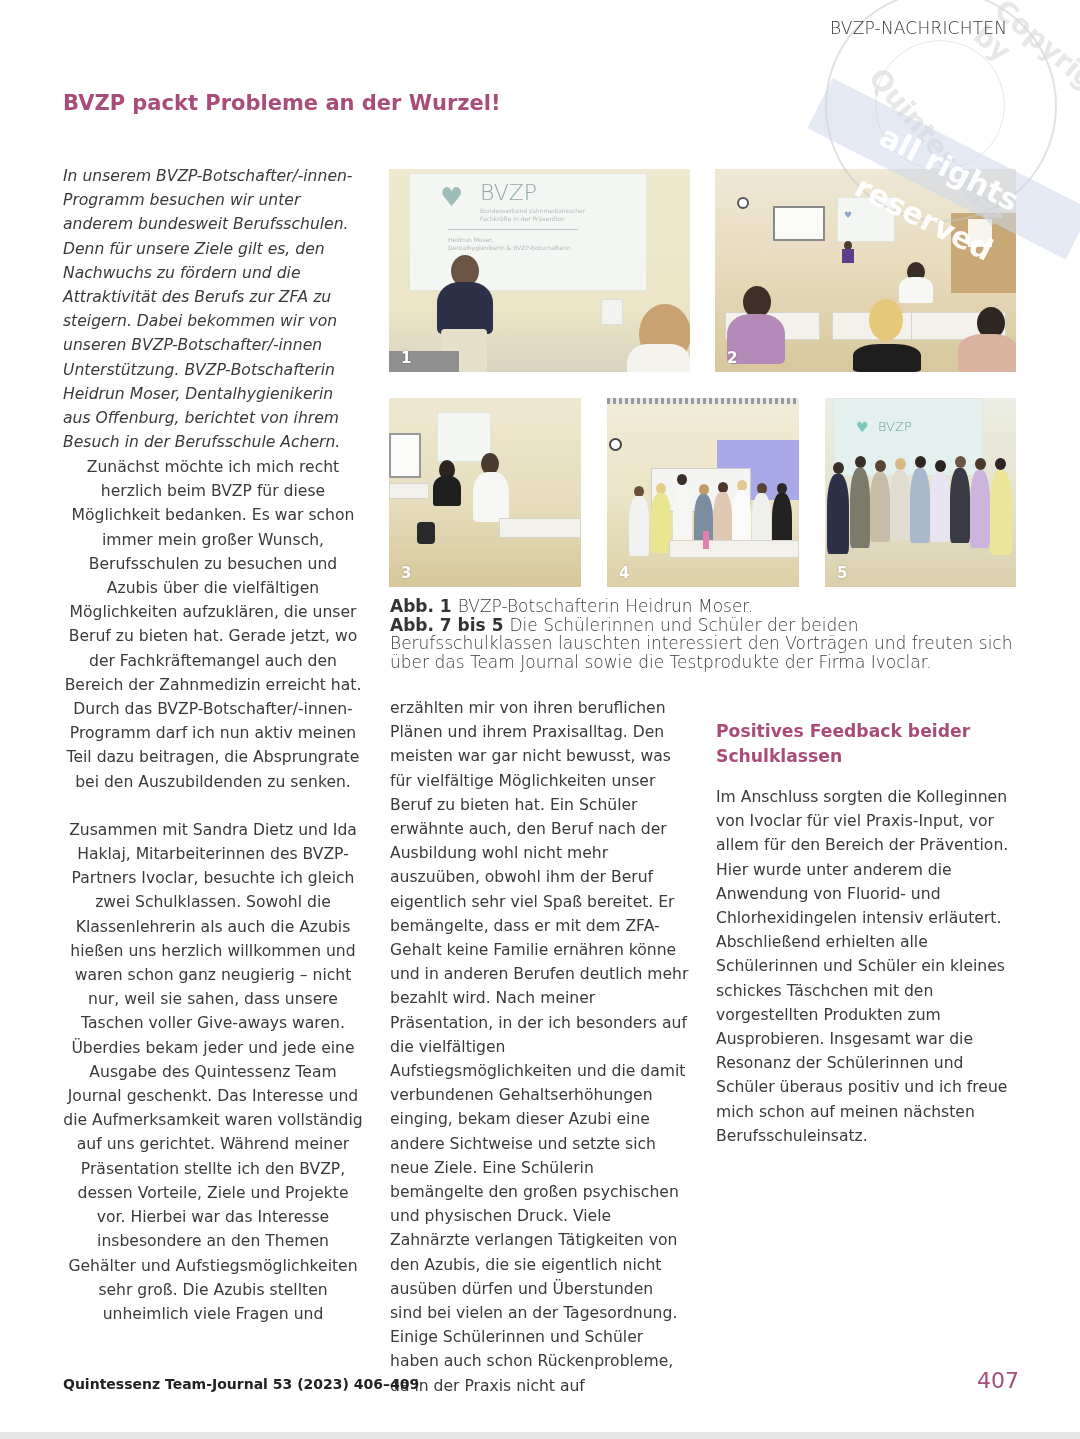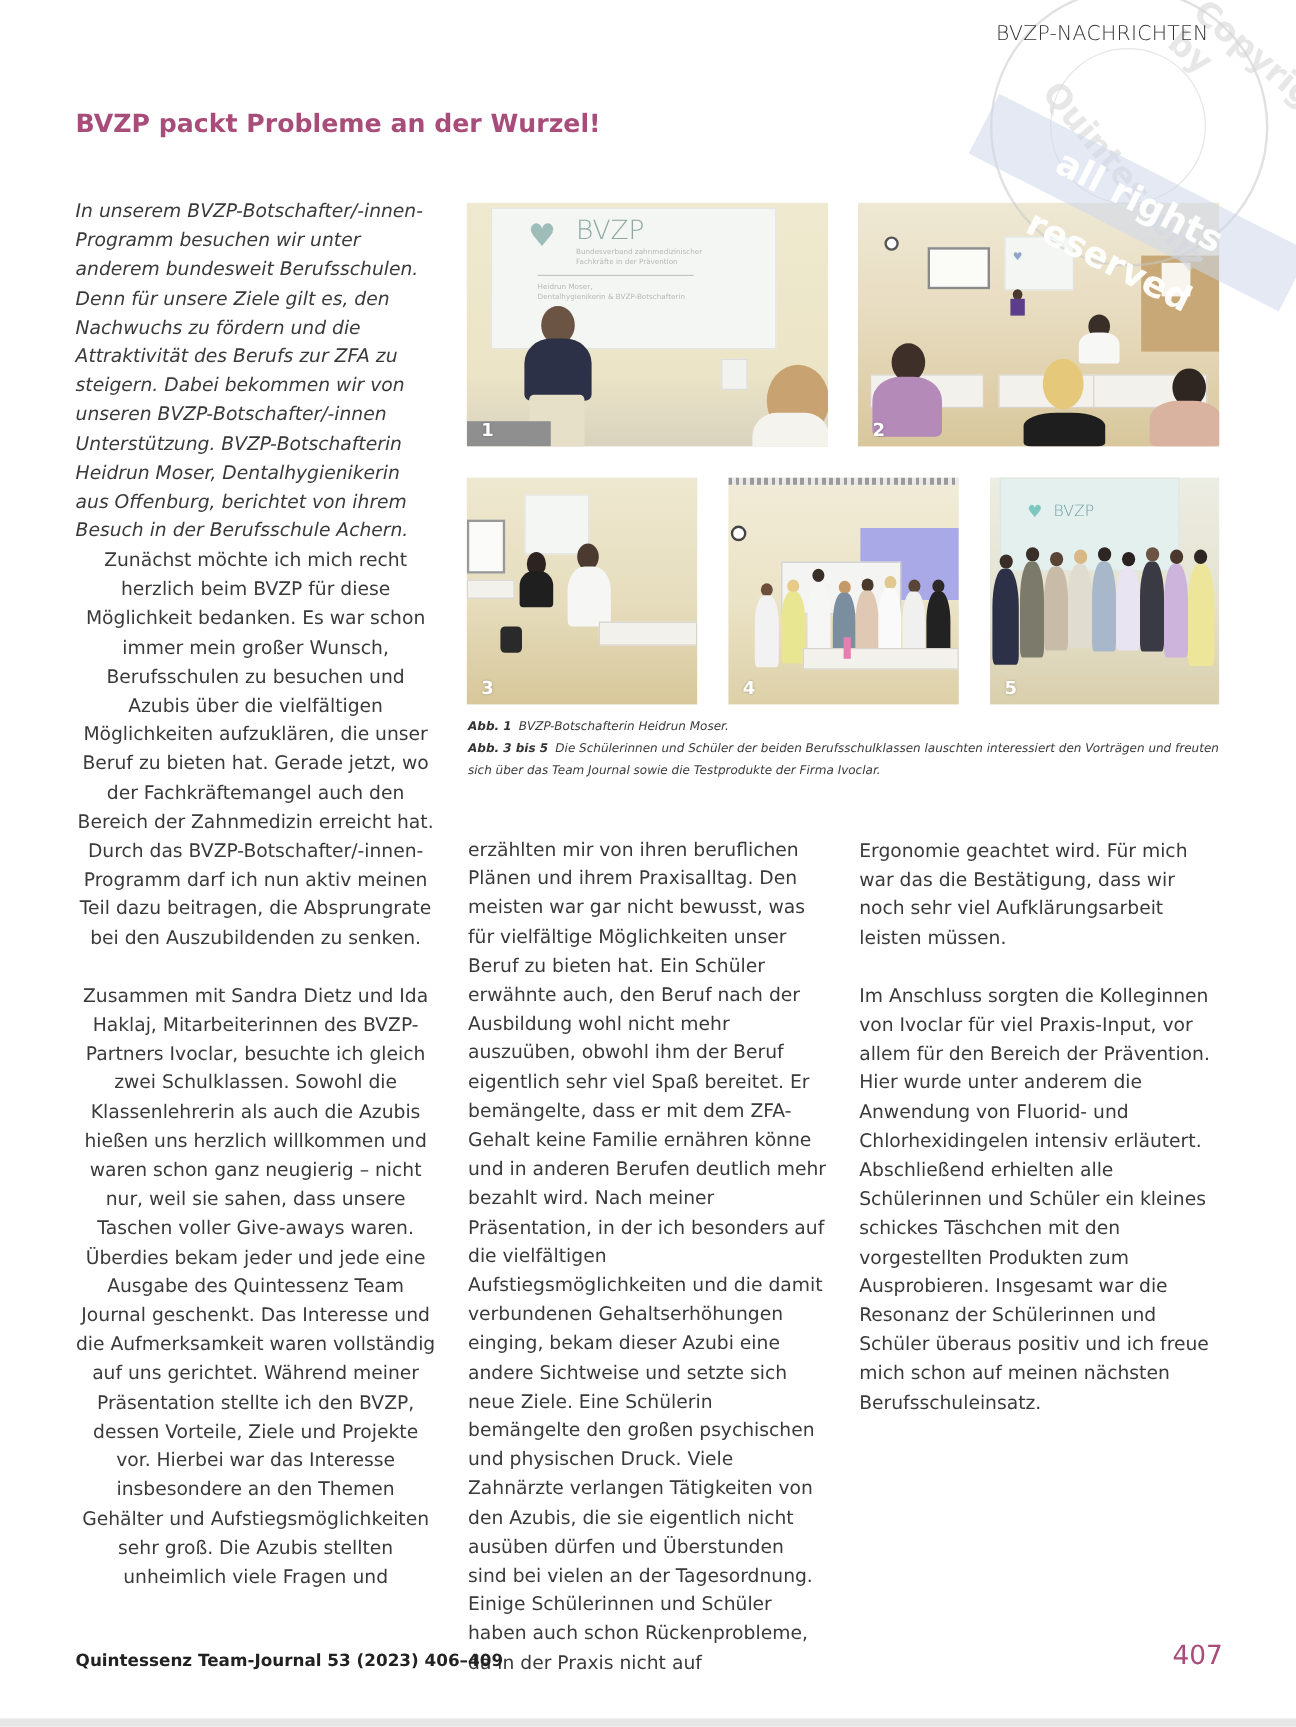--- a/index.html
+++ b/index.html
@@ -39,21 +39,21 @@
   .screen { position: absolute; background: #f4f6f3; border: 1px solid #e2e4de; }
   .screen .logo-mark { position: absolute; color: #9fbdb8; font-weight: bold; }
   .screen .logo-text { position: absolute; color: #8fa8a4; font-weight: 300; }
   .screen .line { position: absolute; height: 1px; background: #bfc6c3; }
   .screen .small { position: absolute; color: #b2bab7; font-size: 6px; line-height: 8px; }
 
   .person { position: absolute; border-radius: 40% 40% 10% 10%; }
   .head { position: absolute; border-radius: 50%; }
   .desk { position: absolute; background: #f3f1ec; border: 1px solid #d8d4cc; }
 
-  .caption { position: absolute; top: 597px; left: 390px; width: 630px; font-size: 10px; line-height: 18.5px; color: #3a3a3a; font-weight: 300; font-style: italic; }
+  .caption { position: absolute; top: 597px; left: 390px; width: 630px; font-size: 17px; line-height: 18.5px; color: #3a3a3a; font-weight: 300; }
   .caption b { font-weight: bold; color: #333; margin-right: 6px; }
   .caption .cap-line { display: block; }
 
   .footer-journal { position: absolute; top: 1376px; left: 63px; font-size: 14px; font-weight: bold; color: #222; text-align: right; }
   .page-num { position: absolute; top: 1368px; left: 977px; font-size: 22px; color: #a84d7a; }
   .bottom-bar { position: absolute; left: 0; top: 1432px; width: 1080px; height: 7px; background: #e6e6e6; }
 </style>
 </head>
 <body>
 
@@ -175,32 +175,32 @@
   <div class="person" style="left:125px; top:70px; width:20px; height:75px; background:#3a3a44;"></div>
   <div class="head" style="left:150px; top:60px; width:11px; height:12px; background:#4a382c;"></div>
   <div class="person" style="left:145px; top:72px; width:20px; height:78px; background:#cdb4dc;"></div>
   <div class="head" style="left:170px; top:60px; width:11px; height:12px; background:#2e2622;"></div>
   <div class="person" style="left:165px; top:72px; width:22px; height:85px; background:#ece59a;"></div>
   <span class="num">5</span>
 </div>
 
 <div class="caption">
   <span class="cap-line"><b>Abb. 1</b><span>BVZP-Botschafterin Heidrun Moser.</span></span>
-  <span class="cap-line"><b>Abb. 3 bis 5</b><span>Die Schülerinnen und Schüler der beiden Berufsschulklassen lauschten interessiert den Vorträgen und freuten sich über das Team Journal sowie die Testprodukte der Firma Ivoclar.</span></span>
+  <span class="cap-line"><b>Abb. 7 bis 5</b><span>Die Schülerinnen und Schüler der beiden Berufsschulklassen lauschten interessiert den Vorträgen und freuten sich über das Team Journal sowie die Testprodukte der Firma Ivoclar.</span></span>
 </div>
 
 <div class="col col1">
   <p>Zunächst möchte ich mich recht herzlich beim BVZP für diese Möglichkeit bedanken. Es war schon immer mein großer Wunsch, Berufsschulen zu besuchen und Azubis über die vielfältigen Möglichkeiten aufzuklären, die unser Beruf zu bieten hat. Gerade jetzt, wo der Fachkräftemangel auch den Bereich der Zahnmedizin erreicht hat. Durch das BVZP-Botschafter/-innen-Programm darf ich nun aktiv meinen Teil dazu beitragen, die Absprungrate bei den Auszubildenden zu senken.</p>
   <p>Zusammen mit Sandra Dietz und Ida Haklaj, Mitarbeiterinnen des BVZP-Partners Ivoclar, besuchte ich gleich zwei Schulklassen. Sowohl die Klassenlehrerin als auch die Azubis hießen uns herzlich willkommen und waren schon ganz neugierig – nicht nur, weil sie sahen, dass unsere Taschen voller Give-aways waren. Überdies bekam jeder und jede eine Ausgabe des Quintessenz Team Journal geschenkt. Das Interesse und die Aufmerksamkeit waren vollständig auf uns gerichtet. Während meiner Präsentation stellte ich den BVZP, dessen Vorteile, Ziele und Projekte vor. Hierbei war das Interesse insbesondere an den Themen Gehälter und Aufstiegsmöglichkeiten sehr groß. Die Azubis stellten unheimlich viele Fragen und</p>
 </div>
 
 <div class="col col2">
   <p>erzählten mir von ihren beruflichen Plänen und ihrem Praxisalltag. Den meisten war gar nicht bewusst, was für vielfältige Möglichkeiten unser Beruf zu bieten hat. Ein Schüler erwähnte auch, den Beruf nach der Ausbildung wohl nicht mehr auszuüben, obwohl ihm der Beruf eigentlich sehr viel Spaß bereitet. Er bemängelte, dass er mit dem ZFA-Gehalt keine Familie ernähren könne und in anderen Berufen deutlich mehr bezahlt wird. Nach meiner Präsentation, in der ich besonders auf die vielfältigen Aufstiegsmöglichkeiten und die damit verbundenen Gehaltserhöhungen einging, bekam dieser Azubi eine andere Sichtweise und setzte sich neue Ziele. Eine Schülerin bemängelte den großen psychischen und physischen Druck. Viele Zahnärzte verlangen Tätigkeiten von den Azubis, die sie eigentlich nicht ausüben dürfen und Überstunden sind bei vielen an der Tagesordnung. Einige Schülerinnen und Schüler haben auch schon Rückenprobleme, da in der Praxis nicht auf</p>
 </div>
 
 <div class="col col3">
-  <p>Ergonomie geachtet wird. Für mich war das die Bestätigung, dass wir noch sehr viel Aufklärungsarbeit leisten müssen.</p>
+  <h2>Positives Feedback beider Schulklassen</h2>
   <p>Im Anschluss sorgten die Kolleginnen von Ivoclar für viel Praxis-Input, vor allem für den Bereich der Prävention. Hier wurde unter anderem die Anwendung von Fluorid- und Chlorhexidingelen intensiv erläutert. Abschließend erhielten alle Schülerinnen und Schüler ein kleines schickes Täschchen mit den vorgestellten Produkten zum Ausprobieren. Insgesamt war die Resonanz der Schülerinnen und Schüler überaus positiv und ich freue mich schon auf meinen nächsten Berufsschuleinsatz.</p>
 </div>
 
 <div class="footer-journal">Quintessenz Team-Journal 53 (2023) 406–409</div>
 <div class="page-num">407</div>
 <div class="bottom-bar"></div>
 
 </body></html>

